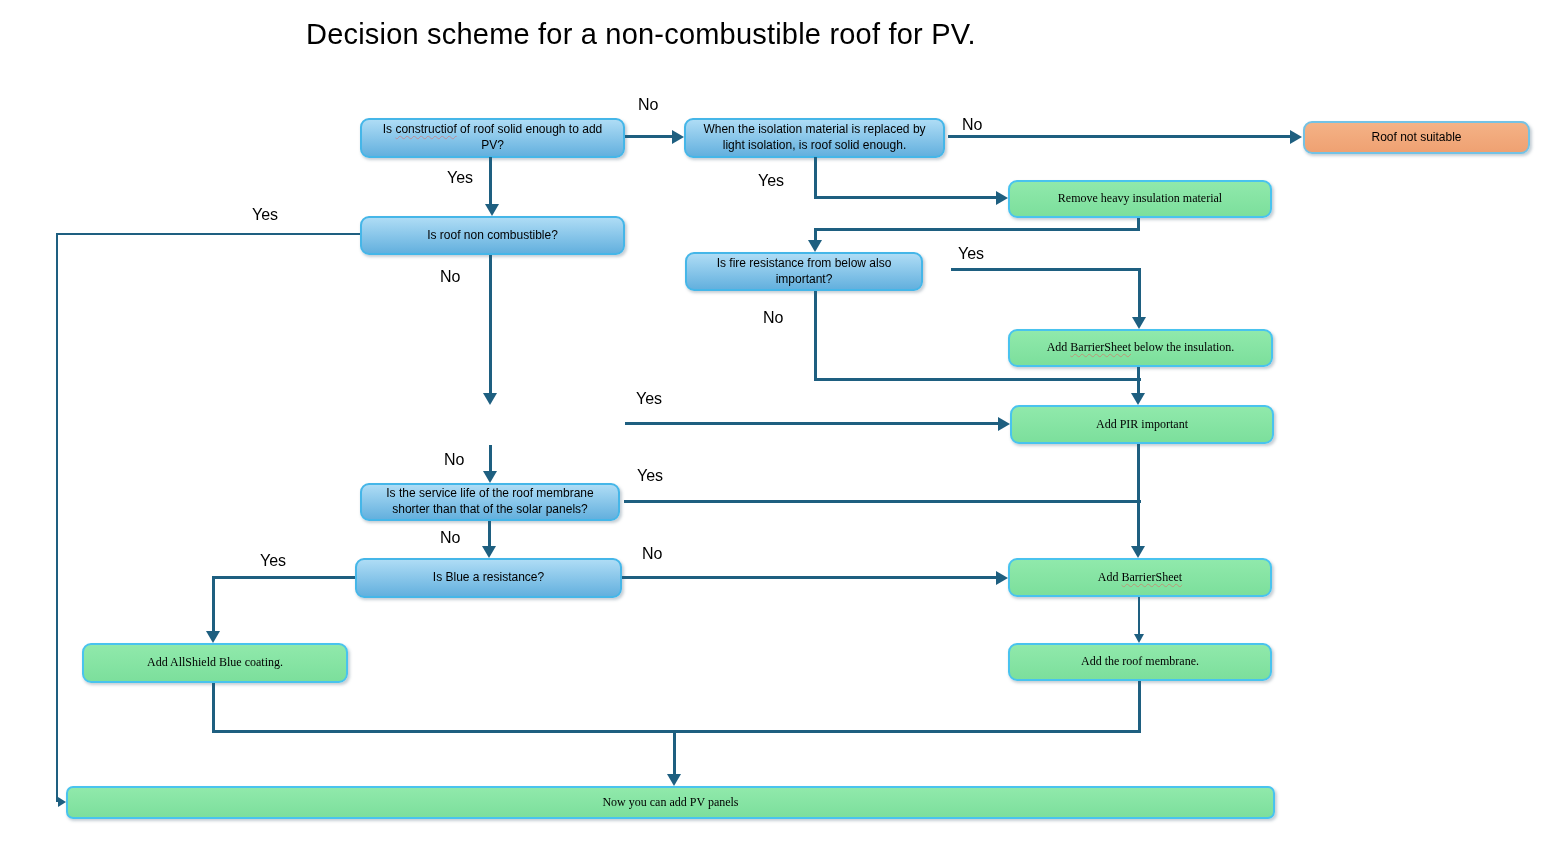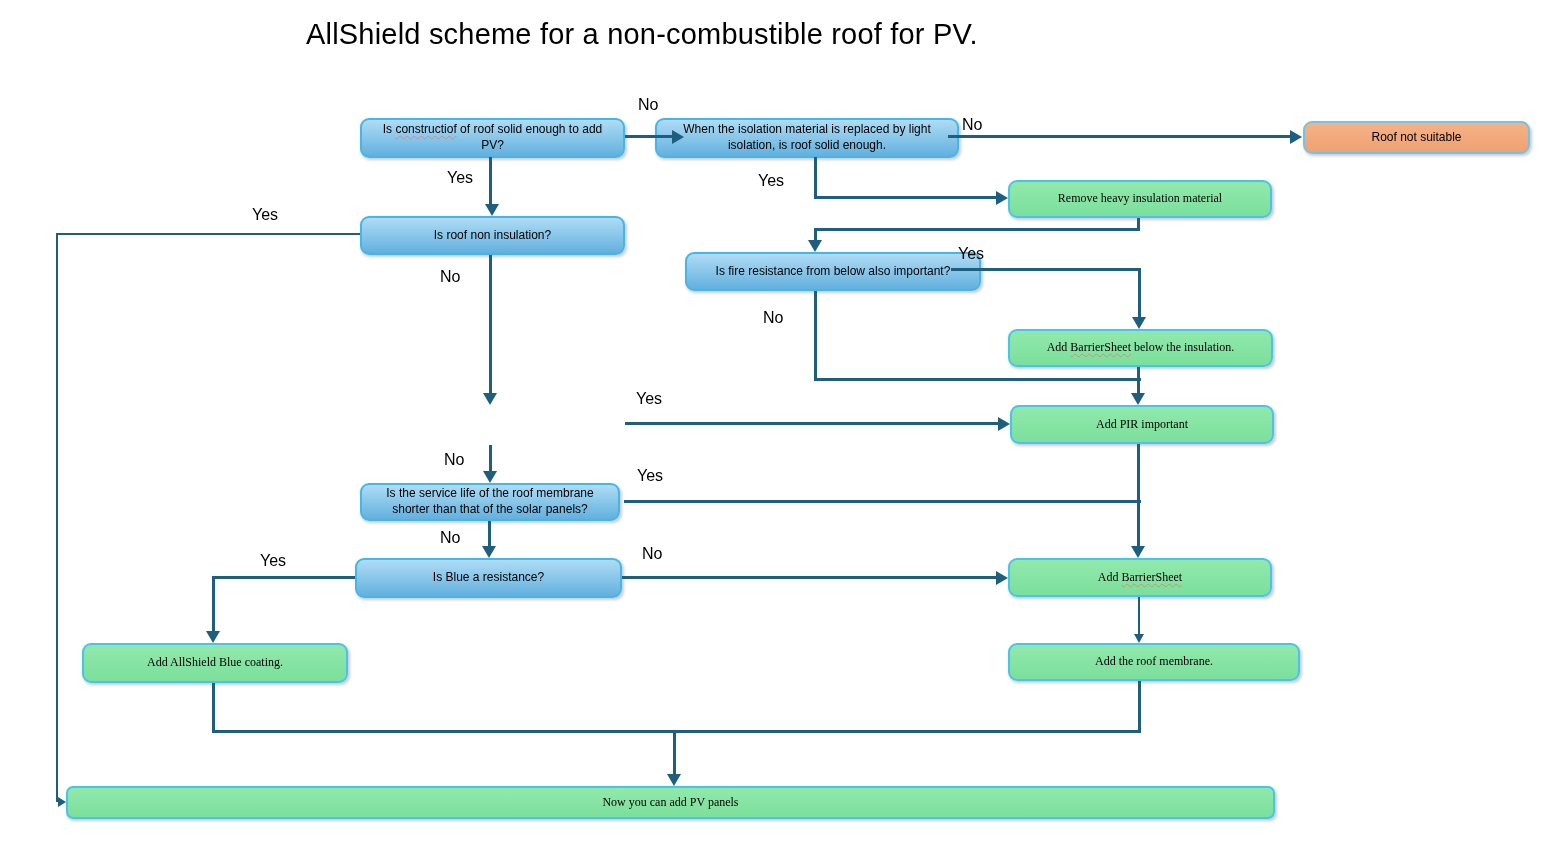--- a/index.html
+++ b/index.html
@@ -45,32 +45,32 @@
           border-left:8px solid var(--connector); }
   .sq{ text-decoration:underline; text-decoration-style:wavy;
        text-decoration-color:rgba(230,100,90,.55); text-decoration-thickness:1px;
        text-underline-offset:2px; }
 </style>
 </head>
 <body>
 
 <div id="canvas">
 
-  <div id="title">AllShield scheme for a non-combustible roof for PV.</div>
+  <div id="title">Decision scheme for a non-combustible roof for PV.</div>
 
   <div class="node q" style="left:360px;top:118px;width:265px;height:40px">
     <span>Is <span class="sq">constructiof</span> of roof solid enough to add PV?</span>
   </div>
-  <div class="node q" style="left:655px;top:118px;width:304px;height:40px">
+  <div class="node q" style="left:684px;top:118px;width:261px;height:40px">
     <span>When the isolation material is replaced by light isolation, is roof solid enough.</span>
   </div>
   <div class="node q" style="left:360px;top:216px;width:265px;height:39px">
-    <span>Is roof non insulation?</span>
+    <span>Is roof non combustible?</span>
   </div>
-  <div class="node q" style="left:685px;top:252px;width:296px;height:39px">
+  <div class="node q" style="left:685px;top:252px;width:238px;height:39px">
     <span>Is fire resistance from below also important?</span>
   </div>
   <div class="node q" style="left:360px;top:483px;width:260px;height:38px">
     <span>Is the service life of the roof membrane shorter than that of the solar panels?</span>
   </div>
   <div class="node q" style="left:355px;top:558px;width:267px;height:40px">
     <span>Is Blue a resistance?</span>
   </div>
 
   <div class="node t" style="left:1303px;top:121px;width:227px;height:33px">
@@ -82,21 +82,21 @@
   </div>
   <div class="node a" style="left:1008px;top:329px;width:265px;height:38px">
     <span>Add <span class="sq">BarrierSheet</span> below the insulation.</span>
   </div>
   <div class="node a" style="left:1010px;top:405px;width:264px;height:39px">
     <span>Add PIR important</span>
   </div>
   <div class="node a" style="left:1008px;top:558px;width:264px;height:39px">
     <span>Add <span class="sq">BarrierSheet</span></span>
   </div>
-  <div class="node a" style="left:1008px;top:643px;width:292px;height:38px">
+  <div class="node a" style="left:1008px;top:643px;width:264px;height:38px">
     <span>Add the roof membrane.</span>
   </div>
   <div class="node a" style="left:82px;top:643px;width:266px;height:40px">
     <span>Add AllShield Blue coating.</span>
   </div>
   <div class="node a wide" style="left:66px;top:786px;width:1209px;height:33px">
     <span>Now you can add PV panels</span>
   </div>
 
   <div class="ln" style="left:625px;top:135px;width:47px;height:3px"></div>

